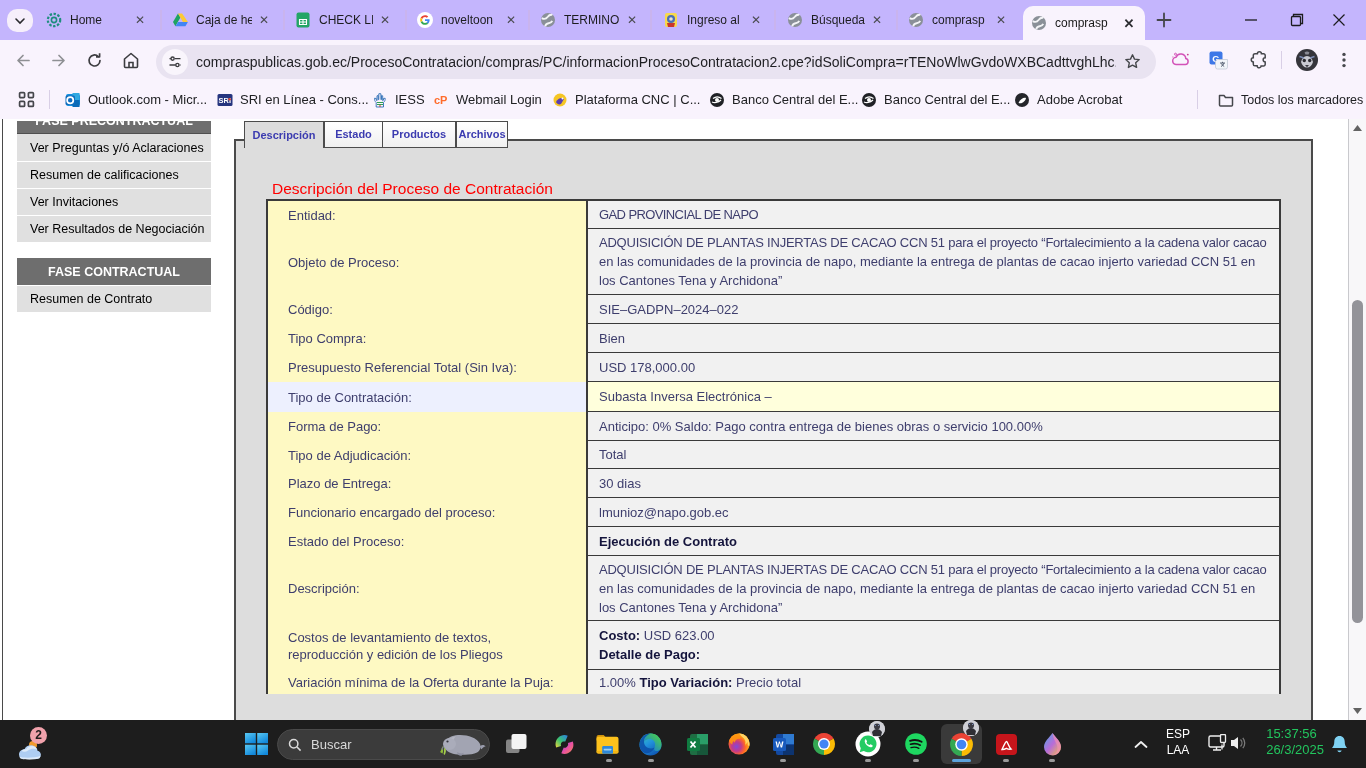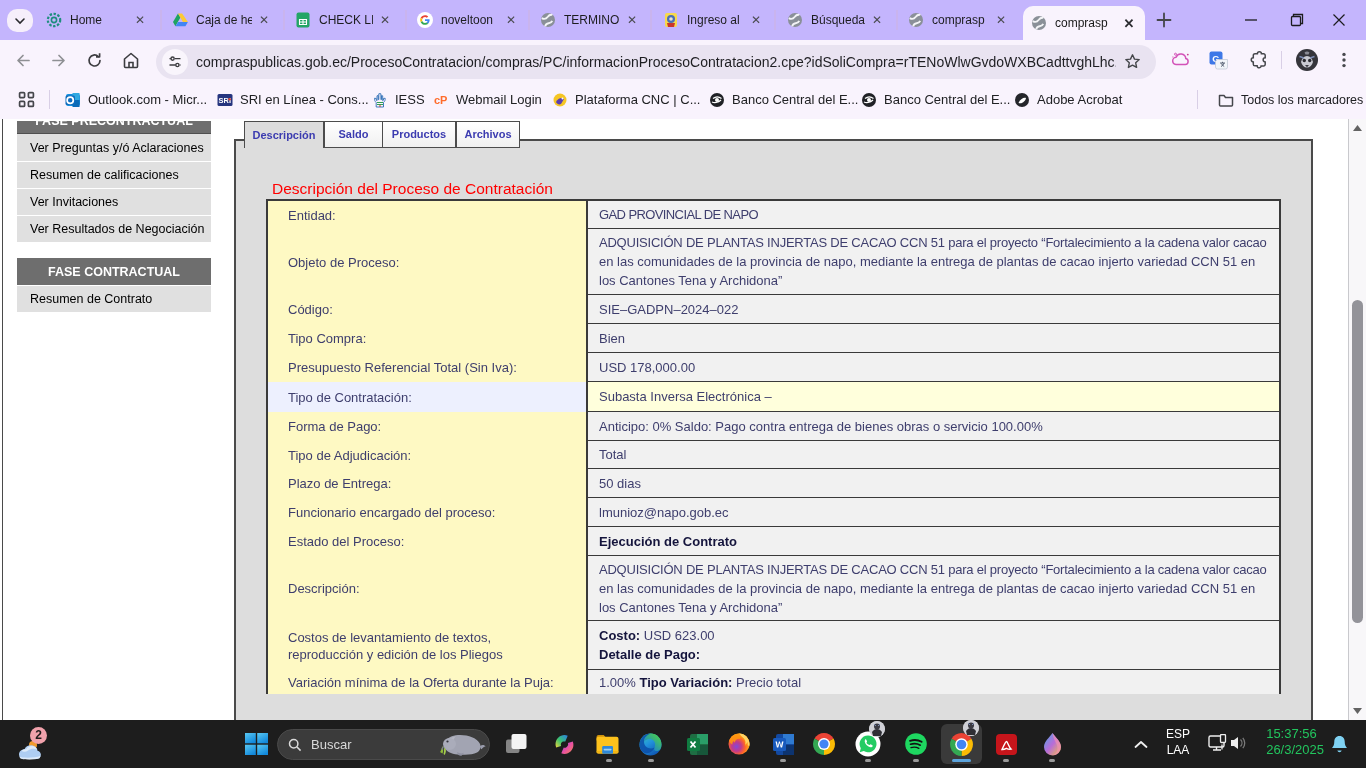--- a/index.html
+++ b/index.html
@@ -352,23 +352,23 @@
         </div>
     <div class="sbitem" style="border-top:none">Ver Preguntas y/ó Aclaraciones</div>
     <div class="sbitem">Resumen de calificaciones</div>
     <div class="sbitem">Ver Invitaciones</div>
     <div class="sbitem">Ver Resultados de Negociación</div>
     <div class="sbhead" style="margin-top:16px">FASE CONTRACTUAL</div>
     <div class="sbitem">Resumen de Contrato</div>
   </div>
   <div id="panel"></div>
   <div class="ptab on" style="left:244px;width:80px">Descripción</div>
-  <div class="ptab off" style="left:324px;width:59px">Saldo</div>
+  <div class="ptab off" style="left:324px;width:59px">Estado</div>
   <div class="ptab off" style="left:382px;width:74px">Productos</div>
-  <div class="ptab off" style="left:456px;width:64px">Archivos</div>
+  <div class="ptab off" style="left:456px;width:52px">Archivos</div>
   <div id="phead">Descripción del Proceso de Contratación</div>
   <div id="ptable">
     <div class="row" style="height:28px">
           <div class="lab">Entidad:</div>
           <div class="val">
             <div style="letter-spacing:-0.6px">GAD PROVINCIAL DE NAPO</div>
           </div>
         </div>
     <div class="row" style="height:66px">
           <div class="lab">Objeto de Proceso:</div>
@@ -410,21 +410,21 @@
         </div>
     <div class="row" style="height:28px">
           <div class="lab">Tipo de Adjudicación:</div>
           <div class="val">
             <div>Total</div>
           </div>
         </div>
     <div class="row" style="height:29px">
           <div class="lab">Plazo de Entrega:</div>
           <div class="val">
-            <div>50 dias</div>
+            <div>30 dias</div>
           </div>
         </div>
     <div class="row" style="height:29px">
           <div class="lab">Funcionario encargado del proceso:</div>
           <div class="val">
             <div>lmunioz@napo.gob.ec</div>
           </div>
         </div>
     <div class="row" style="height:29px">
           <div class="lab">Estado del Proceso:</div>

